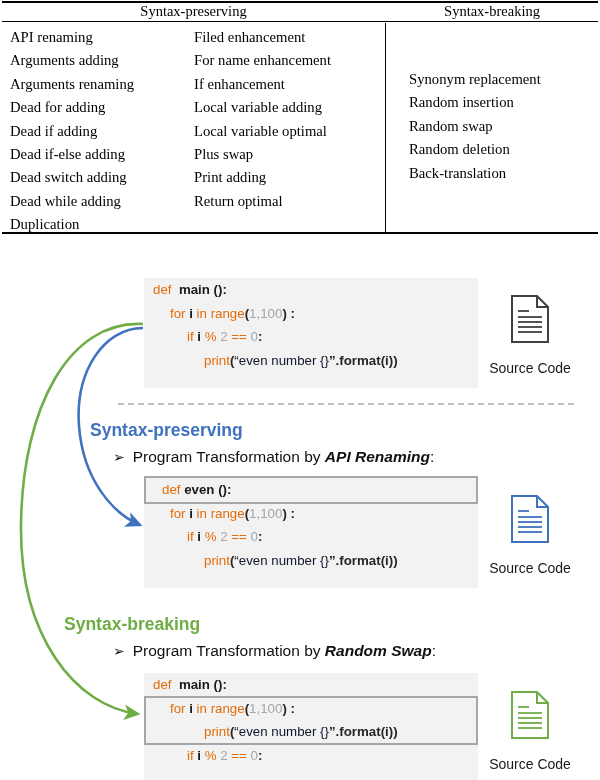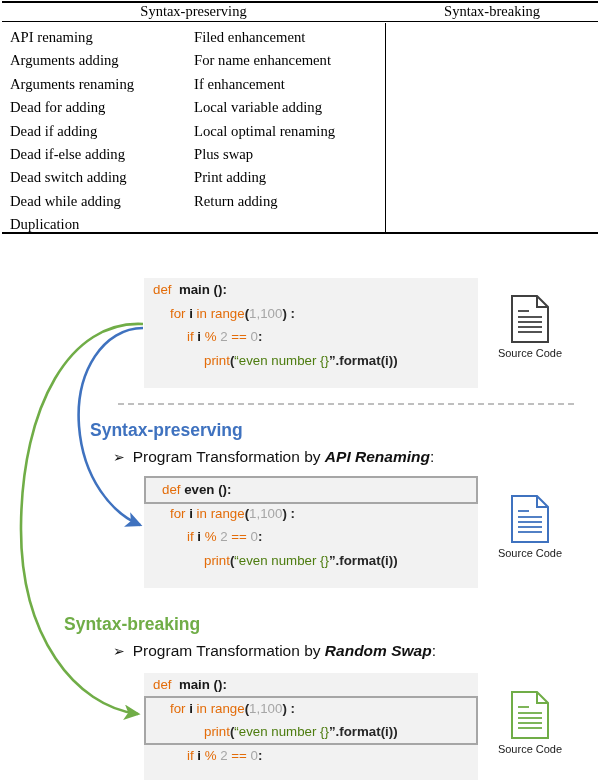--- a/index.html
+++ b/index.html
@@ -45,21 +45,21 @@
   .code-block{
     position:absolute;
     background:#f2f2f2;
     font-family:"Liberation Sans", sans-serif;
     font-size:13.3px;
   }
   .code-line{white-space:pre;height:23.5px;line-height:23.5px;}
   .kw{color:#E36C09;}
   .id{color:#1a1a1a;font-weight:bold;}
   .num{color:#a6a6a6;}
-  .str{color:#4d7c0f;}
+  .str{color:#0f172a;}
   .pl{color:#262626;font-weight:bold;}
 
   .hl-box{
     position:absolute;
     border:2px solid #a6a6a6;
     background:#f2f2f2;
     box-sizing:border-box;
   }
 
   
@@ -76,21 +76,21 @@
   #code-3 .code-line{padding-left:9px;}
   #hl-3{left:144px;top:460px;width:334px;height:49px;}
 
   .code-layer{position:relative;z-index:2;}
 
   
   .sc-icon{position:absolute;width:92px;text-align:center;}
   .sc-icon .doc{margin:0 auto;display:block;}
   .sc-icon .cap{
     font-family:"Liberation Sans", sans-serif;
-    font-size:11px;color:#1a1a1a;margin-top:3px;white-space:nowrap;
+    font-size:14px;color:#1a1a1a;margin-top:16px;white-space:nowrap;
   }
   #sc-1{left:484px;top:58px;}
   #sc-2{left:484px;top:258px;}
   #sc-3{left:484px;top:454px;}
 
   
   #dashed-divider{
     position:absolute;left:118px;top:167px;width:456px;height:0;
     border-top:2px dashed #bfbfbf;
   }
@@ -134,24 +134,31 @@
       <div class="cell">Dead if-else adding</div>
       <div class="cell">Dead switch adding</div>
       <div class="cell">Dead while adding</div>
       <div class="cell">Duplication</div>
     </div>
   <div class="tcol" id="col-b">
       <div class="cell">Filed enhancement</div>
       <div class="cell">For name enhancement</div>
       <div class="cell">If enhancement</div>
       <div class="cell">Local variable adding</div>
-      <div class="cell">Local optimal renaming</div>
+      <div class="cell">Local variable optimal</div>
       <div class="cell">Plus swap</div>
       <div class="cell">Print adding</div>
-      <div class="cell">Return adding</div>
+      <div class="cell">Return optimal</div>
+    </div>
+  <div class="tcol" id="col-c">
+      <div class="cell">Synonym replacement</div>
+      <div class="cell">Random insertion</div>
+      <div class="cell">Random swap</div>
+      <div class="cell">Random deletion</div>
+      <div class="cell">Back-translation</div>
     </div>
 </div>
 
 <div id="diagram">
 
   <svg class="arrows" viewBox="0 0 600 544">
     <defs>
       <marker id="ah-blue" markerWidth="7" markerHeight="7" refX="5.4" refY="3" orient="auto">
         <path d="M0,0 L6.4,3 L0,6 L1.6,3 Z" fill="#3f72bf"></path>
       </marker>

